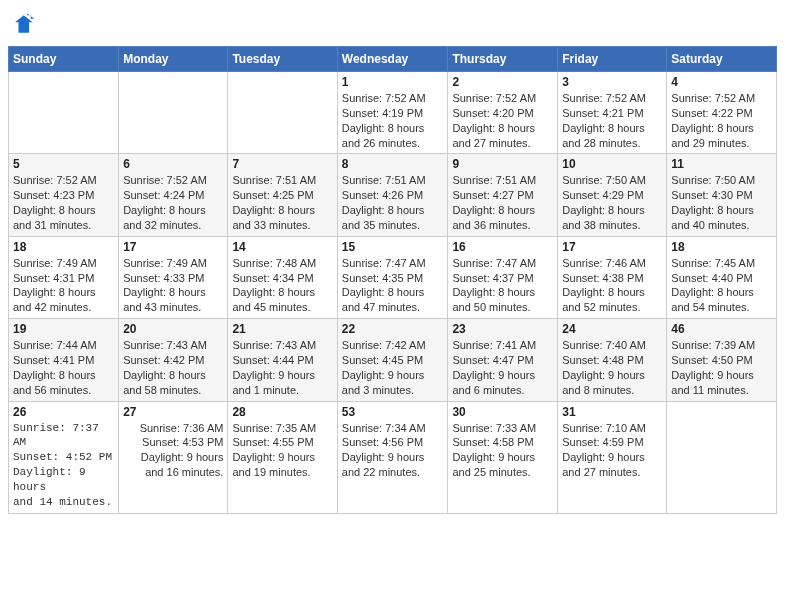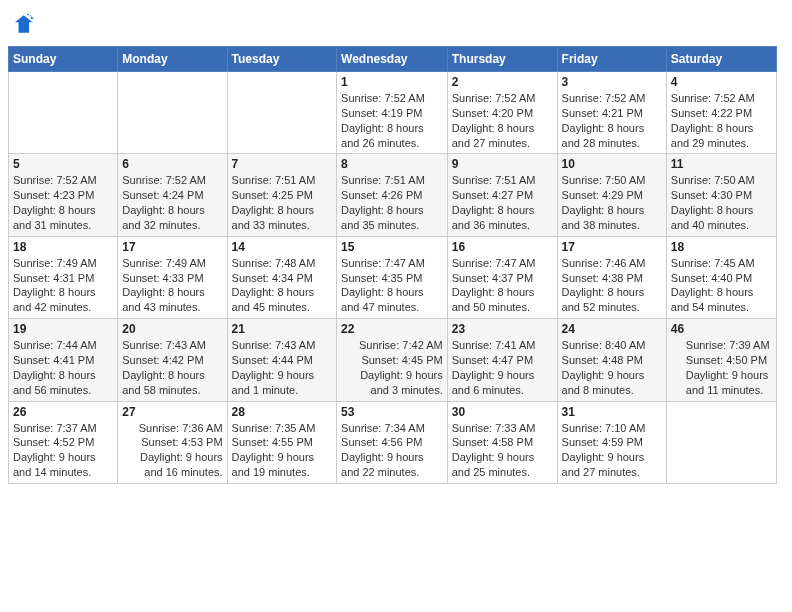--- a/index.html
+++ b/index.html
@@ -290,51 +290,51 @@
           </td>
           <td>
             <span class="day-num">21</span>
             <div class="day-info" style="white-space: pre-line;">Sunrise: 7:43 AM
 Sunset: 4:44 PM
 Daylight: 9 hours
 and 1 minute.</div>
           </td>
           <td>
             <span class="day-num">22</span>
-            <div class="day-info" style="white-space: pre-line; text-align: right;">Sunrise: 7:42 AM
+            <div class="day-info" style="white-space: pre-line;">Sunrise: 7:42 AM
 Sunset: 4:45 PM
 Daylight: 9 hours
 and 3 minutes.</div>
           </td>
           <td>
             <span class="day-num">23</span>
             <div class="day-info" style="white-space: pre-line;">Sunrise: 7:41 AM
 Sunset: 4:47 PM
 Daylight: 9 hours
 and 6 minutes.</div>
           </td>
           <td>
             <span class="day-num">24</span>
-            <div class="day-info" style="white-space: pre-line;">Sunrise: 8:40 AM
+            <div class="day-info" style="white-space: pre-line;">Sunrise: 7:40 AM
 Sunset: 4:48 PM
 Daylight: 9 hours
 and 8 minutes.</div>
           </td>
           <td>
             <span class="day-num">46</span>
-            <div class="day-info" style="white-space: pre-line; margin-left: 15px;">Sunrise: 7:39 AM
+            <div class="day-info" style="white-space: pre-line;">Sunrise: 7:39 AM
 Sunset: 4:50 PM
 Daylight: 9 hours
 and 11 minutes.</div>
           </td>
         </tr>
         <tr class="row-odd">
           <td>
             <span class="day-num">26</span>
-            <div class="day-info" style="white-space: pre-line;">Sunrise: 7:37 AM
+            <div class="day-info" style="white-space: pre-line; font-family: Liberation Mono, monospace;">Sunrise: 7:37 AM
 Sunset: 4:52 PM
 Daylight: 9 hours
 and 14 minutes.</div>
           </td>
           <td>
             <span class="day-num">27</span>
             <div class="day-info" style="white-space: pre-line; text-align: right;">Sunrise: 7:36 AM
 Sunset: 4:53 PM
 Daylight: 9 hours
 and 16 minutes.</div>

